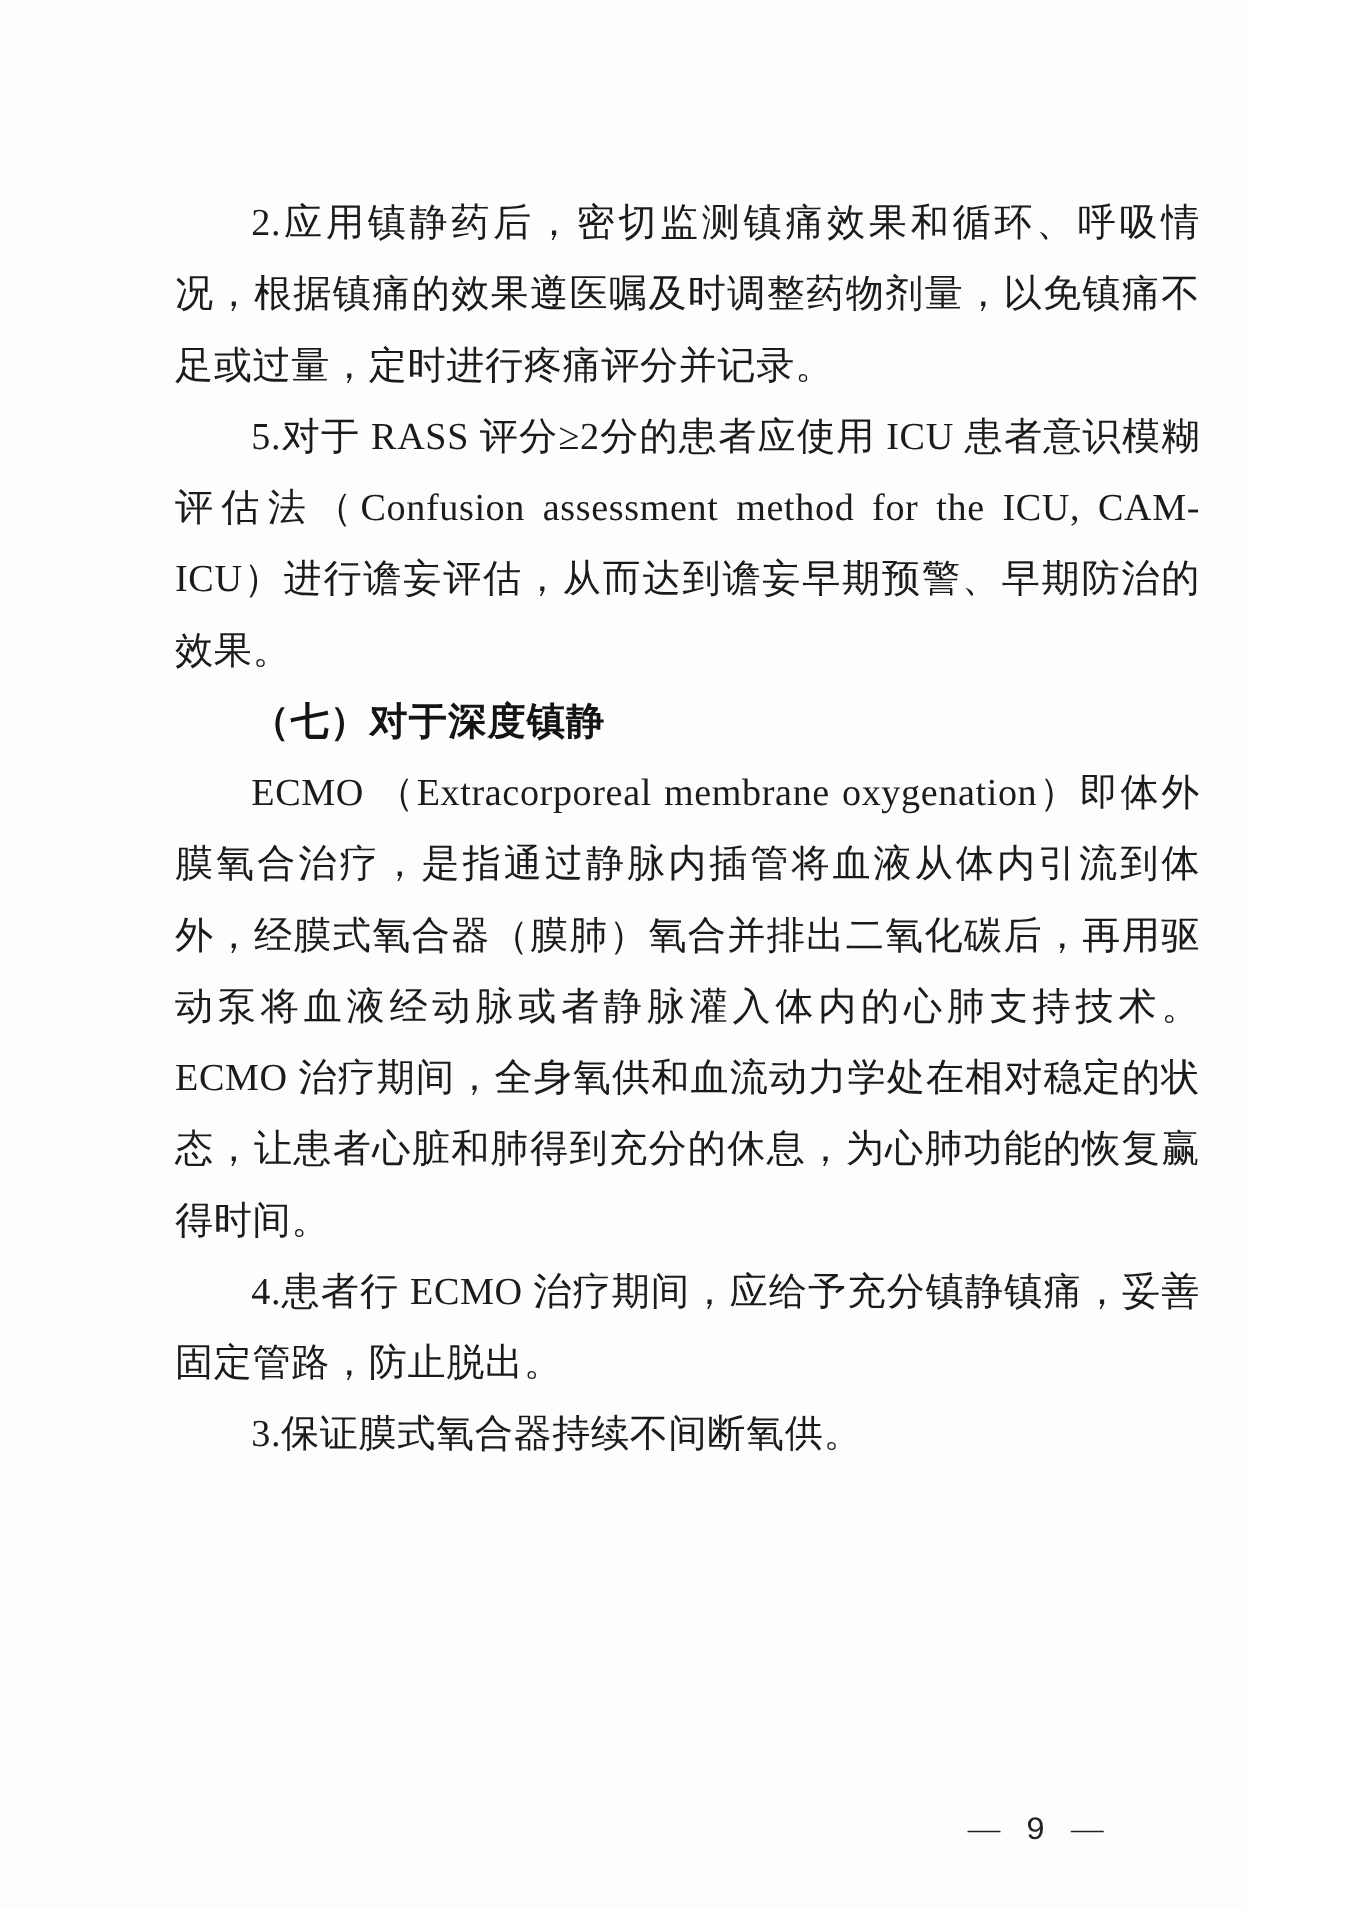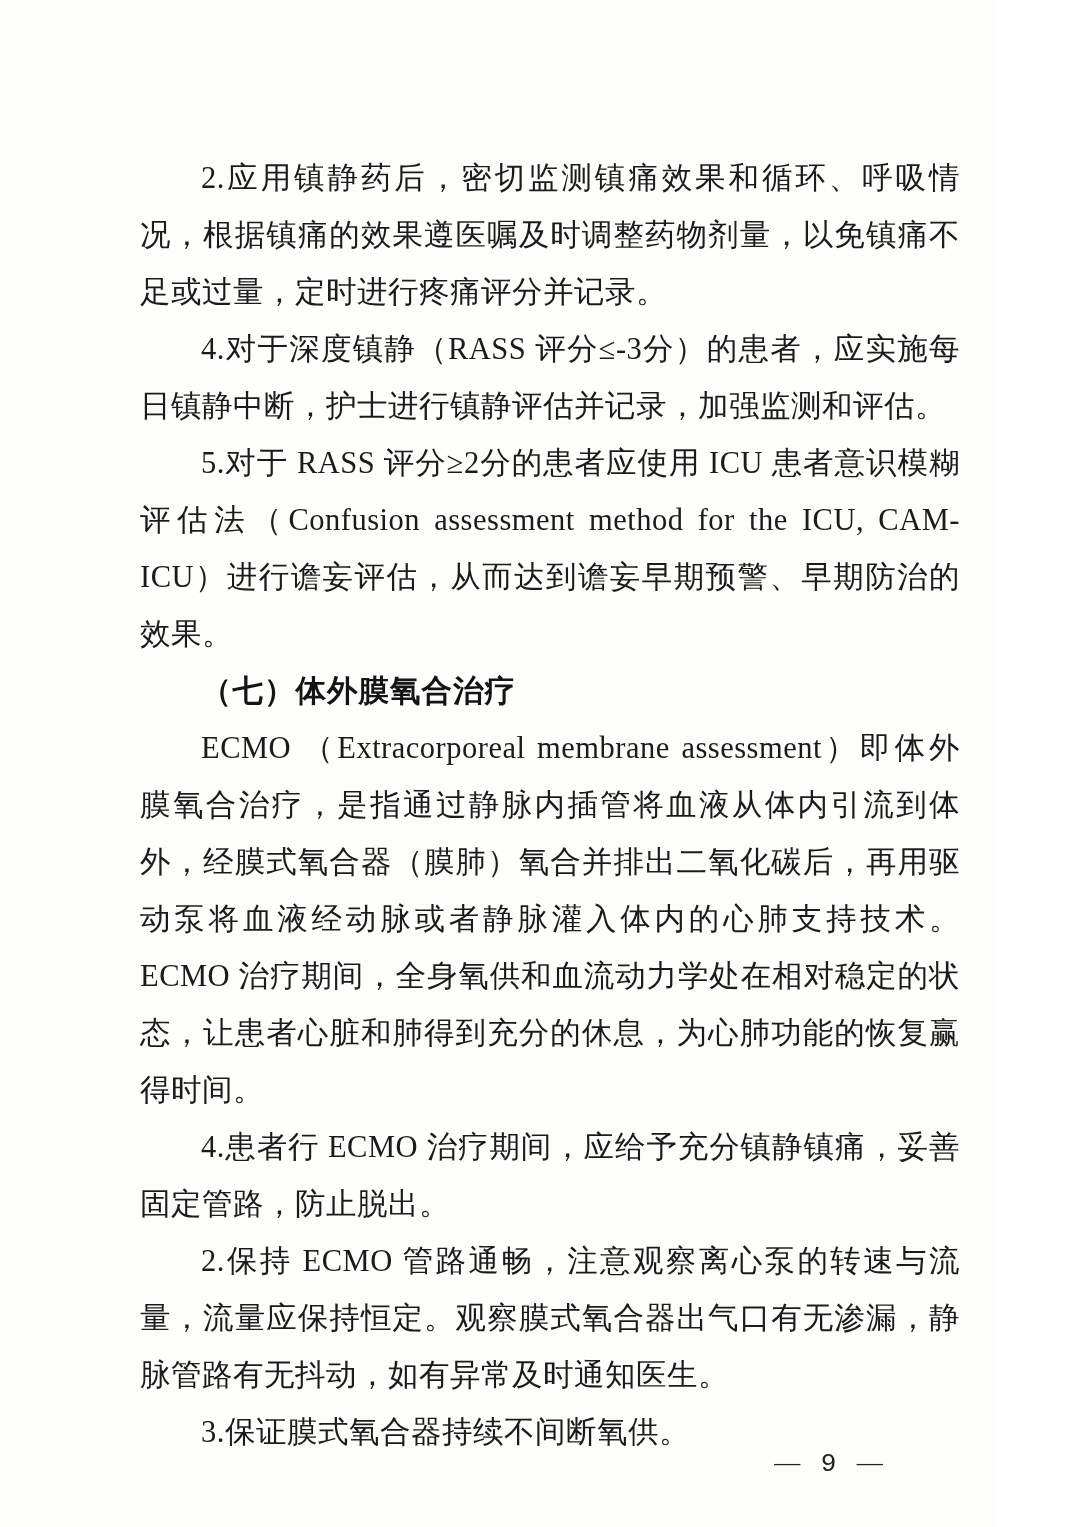--- a/index.html
+++ b/index.html
@@ -71,31 +71,29 @@
 </style>
 </head>
 <body>
 
 <div class="page">
   <div class="content">
 
     <p class="para">2.应用镇静药后，密切监测镇痛效果和循环、呼吸情况，根据镇痛的效果遵医嘱及时调整药物剂量，以免镇痛不足或过量，定时进行疼痛评分并记录。</p>
 
 
-    <p class="para">4.对于深度镇静（RASS 评分≤-3分）的患者，应实施每日镇静中断，护士进行镇静评估并记录，加强监测和评估。</p>
 
     <p class="para">5.对于 RASS 评分≥2分的患者应使用 ICU 患者意识模糊评估法（Confusion assessment method for the ICU, CAM-ICU）进行谵妄评估，从而达到谵妄早期预警、早期防治的效果。</p>
 
-    <p class="heading">（七）体外膜氧合治疗</p>
+    <p class="heading">（七）对于深度镇静</p>
 
-    <p class="para">ECMO （Extracorporeal membrane assessment）即体外膜氧合治疗，是指通过静脉内插管将血液从体内引流到体外，经膜式氧合器（膜肺）氧合并排出二氧化碳后，再用驱动泵将血液经动脉或者静脉灌入体内的心肺支持技术。ECMO 治疗期间，全身氧供和血流动力学处在相对稳定的状态，让患者心脏和肺得到充分的休息，为心肺功能的恢复赢得时间。</p>
+    <p class="para">ECMO （Extracorporeal membrane oxygenation）即体外膜氧合治疗，是指通过静脉内插管将血液从体内引流到体外，经膜式氧合器（膜肺）氧合并排出二氧化碳后，再用驱动泵将血液经动脉或者静脉灌入体内的心肺支持技术。ECMO 治疗期间，全身氧供和血流动力学处在相对稳定的状态，让患者心脏和肺得到充分的休息，为心肺功能的恢复赢得时间。</p>
 
     <p class="para">4.患者行 ECMO 治疗期间，应给予充分镇静镇痛，妥善固定管路，防止脱出。</p>
 
-    <p class="para">2.保持 ECMO 管路通畅，注意观察离心泵的转速与流量，流量应保持恒定。观察膜式氧合器出气口有无渗漏，静脉管路有无抖动，如有异常及时通知医生。</p>
 
     <p class="para">3.保证膜式氧合器持续不间断氧供。</p>
 
   </div>
 
   <div class="footer">
     <span class="footer-inner">
       <span class="dash">—</span>
       <span class="pgnum">9</span>
       <span class="dash">—</span>

